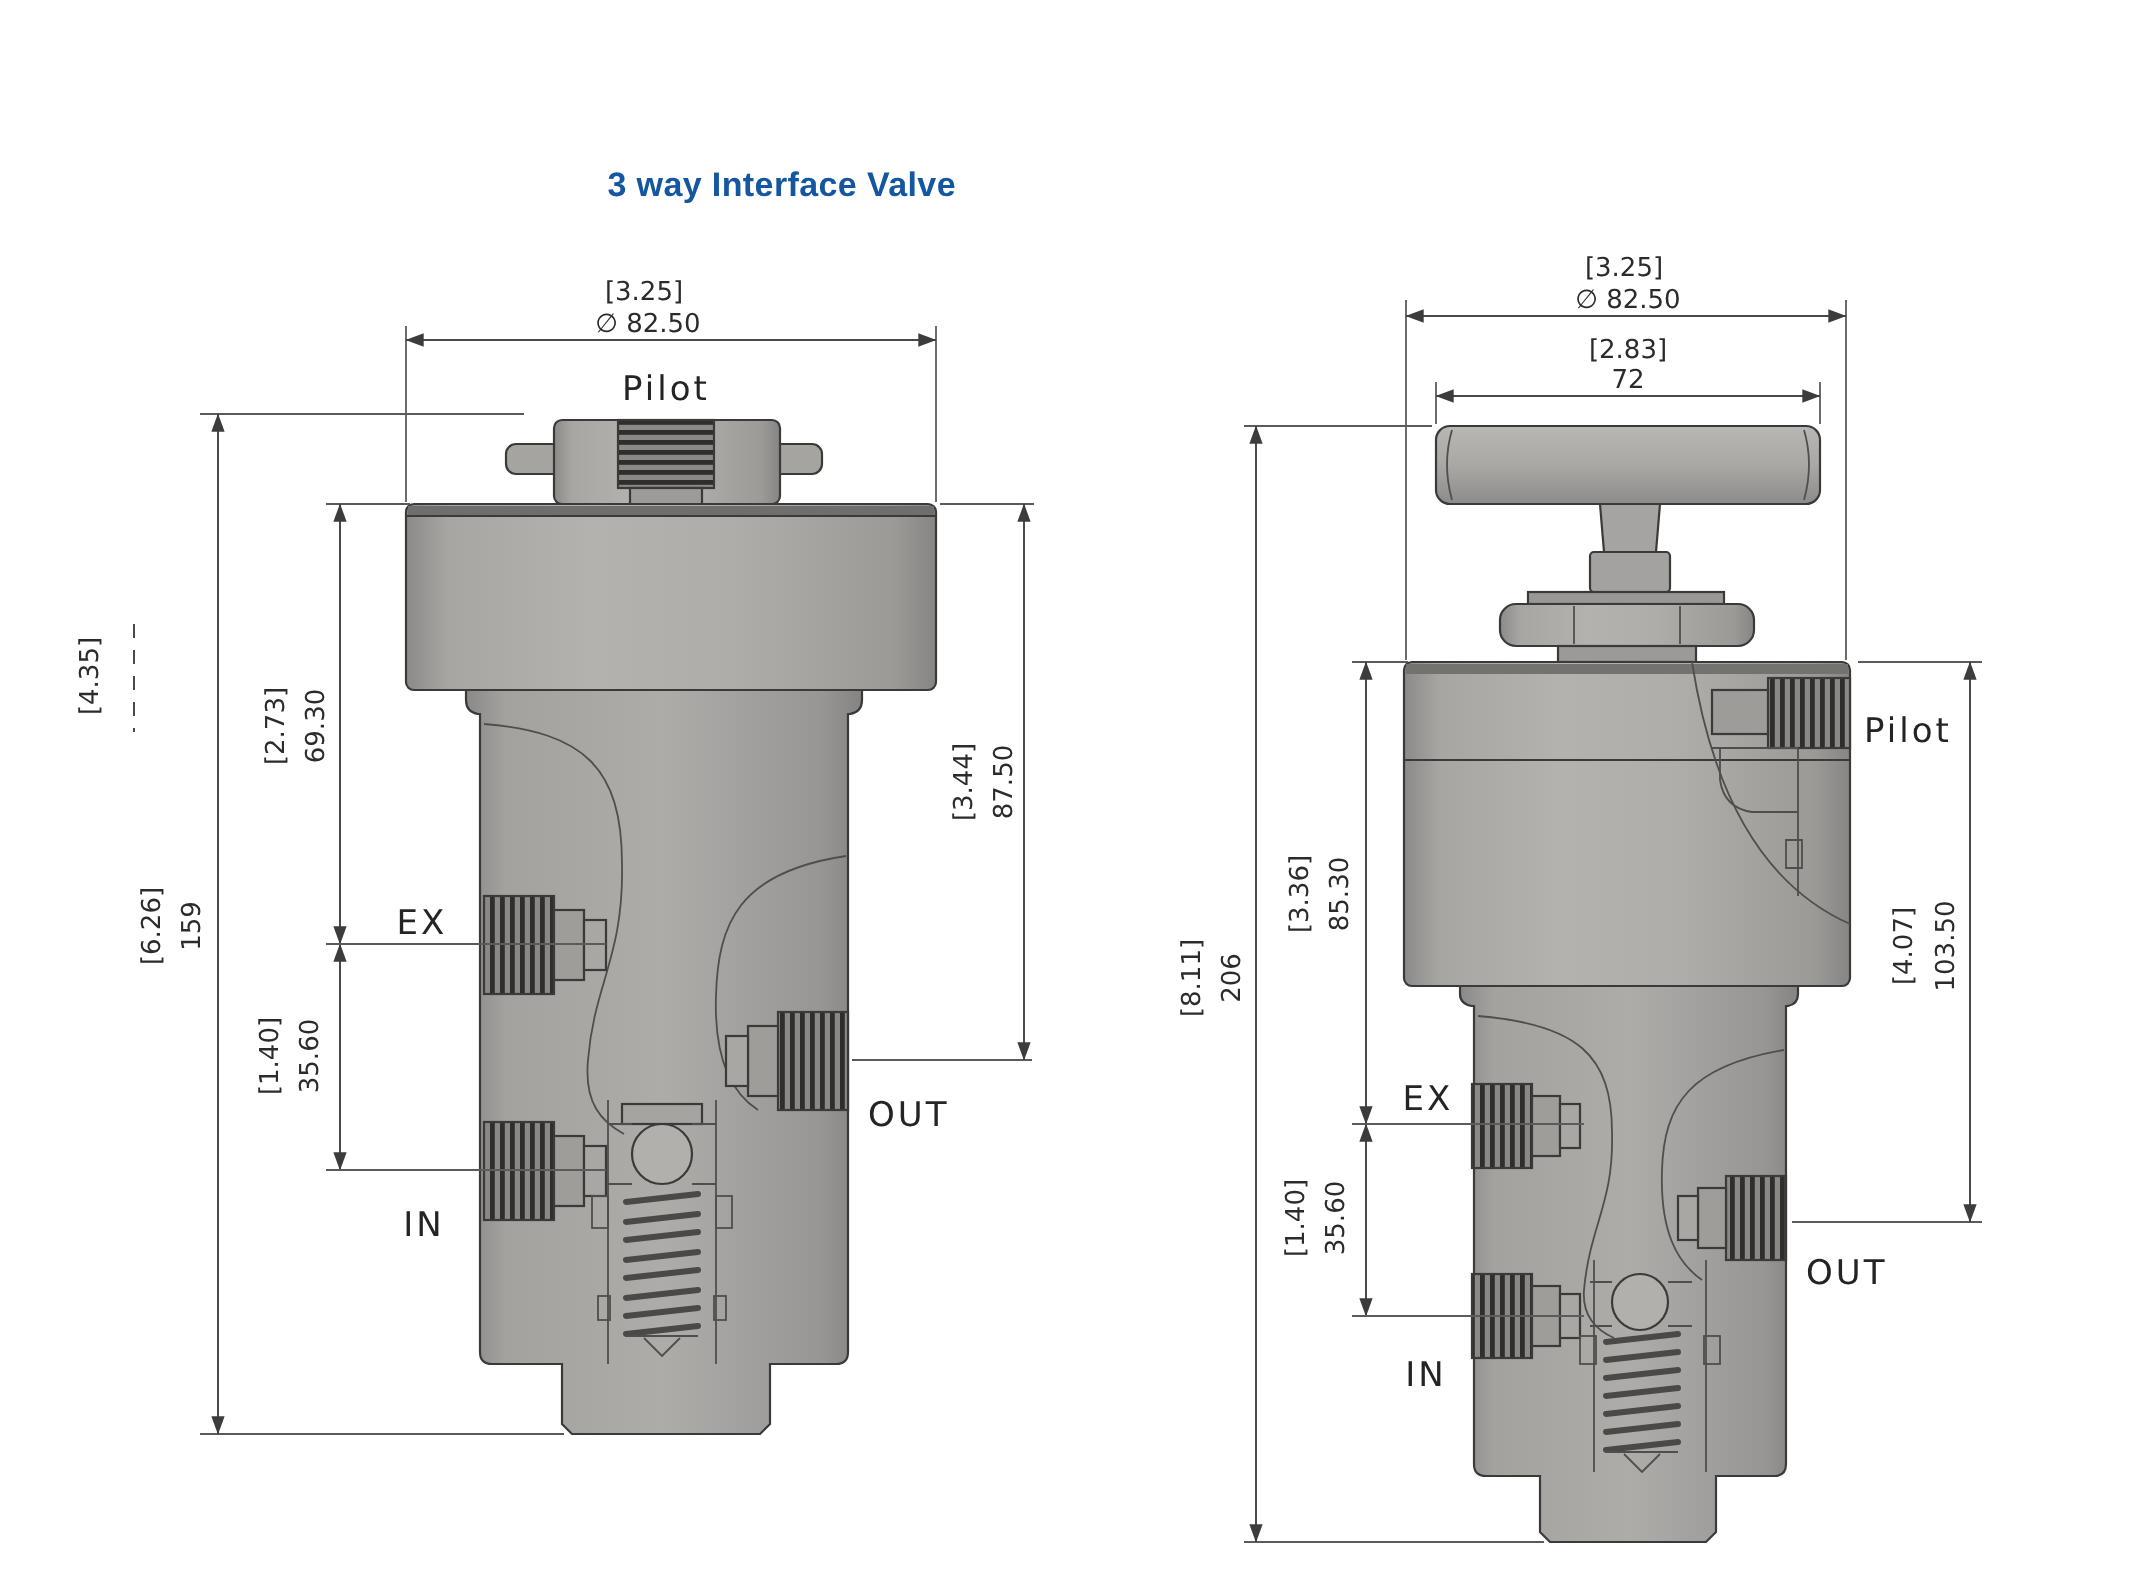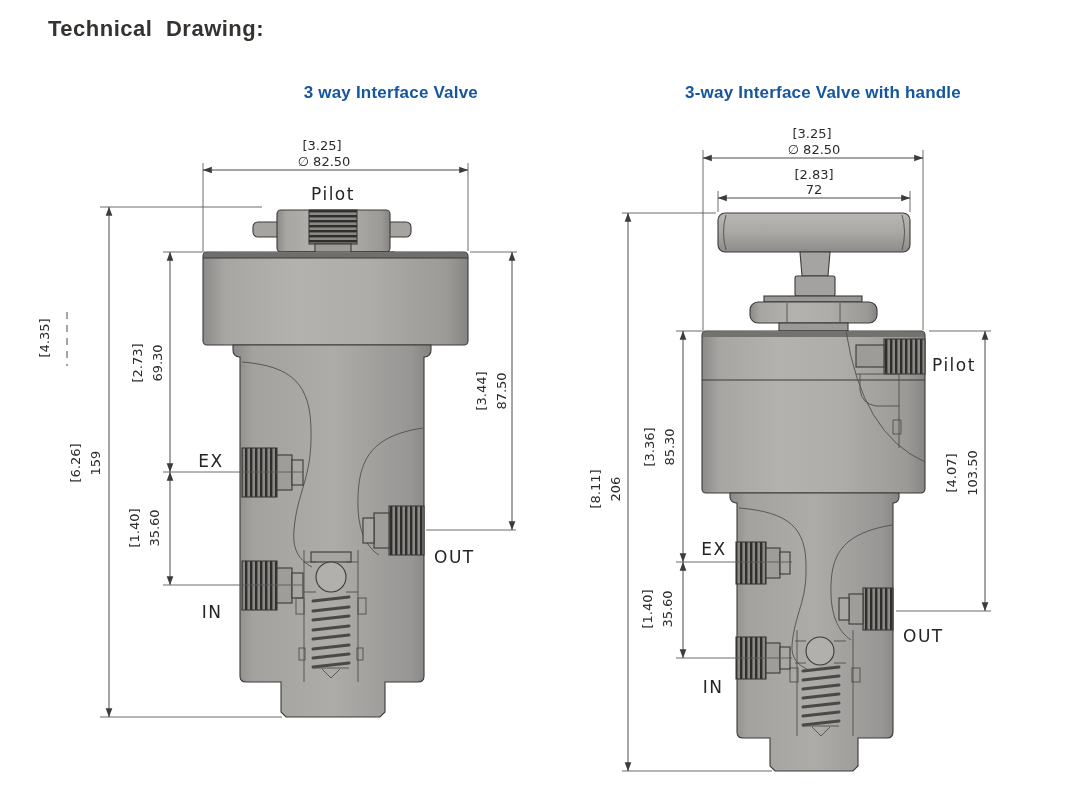--- a/index.html
+++ b/index.html
@@ -19,23 +19,21 @@
   .ol{stroke:#3b3a38;stroke-width:1.1;fill:none;}
   .shape{stroke:#3b3a38;stroke-width:1.1;}
   .thin{stroke:#4f4e4c;stroke-width:.9;fill:none;}
   .spring{stroke:#4a4947;stroke-width:3;stroke-linecap:round;fill:none;}
 </style>
 </head>
 <body>
 
 <div class="stage">
 
-  <div class="page-title">Technical Drawing:</div>
   <div class="fig-title left">3 way Interface Valve</div>
-  <div class="fig-title right">3-way Interface Valve with handle</div>
 
   <svg style="position:absolute;left:0;top:110px;" width="1071" height="683" viewBox="0 110 1071 683">
     <defs>
       <marker id="arr" viewBox="0 0 10 10" refX="9.3" refY="5" markerWidth="9.5" markerHeight="9.5" orient="auto-start-reverse" markerUnits="userSpaceOnUse">
         <path d="M0,1.5 L9.5,5 L0,8.5 Z" fill="#3c3c3a"></path>
       </marker>
       <linearGradient id="gradH" x1="0" y1="0" x2="1" y2="0">
         <stop offset="0" stop-color="#8b8a88"></stop>
           <stop offset=".08" stop-color="#a7a6a3"></stop>
         <stop offset=".35" stop-color="#b3b2af"></stop>

